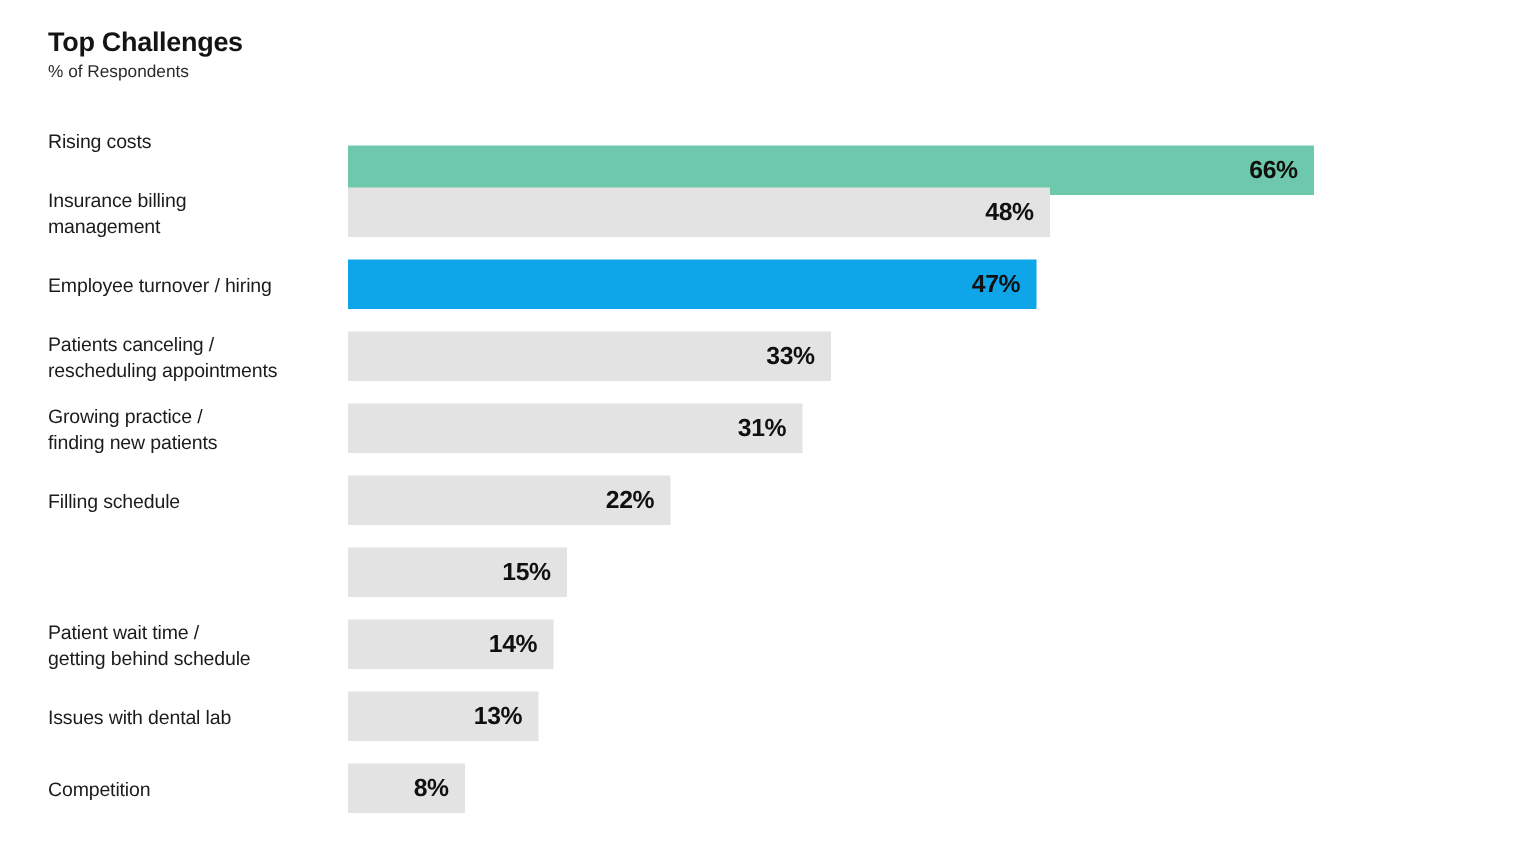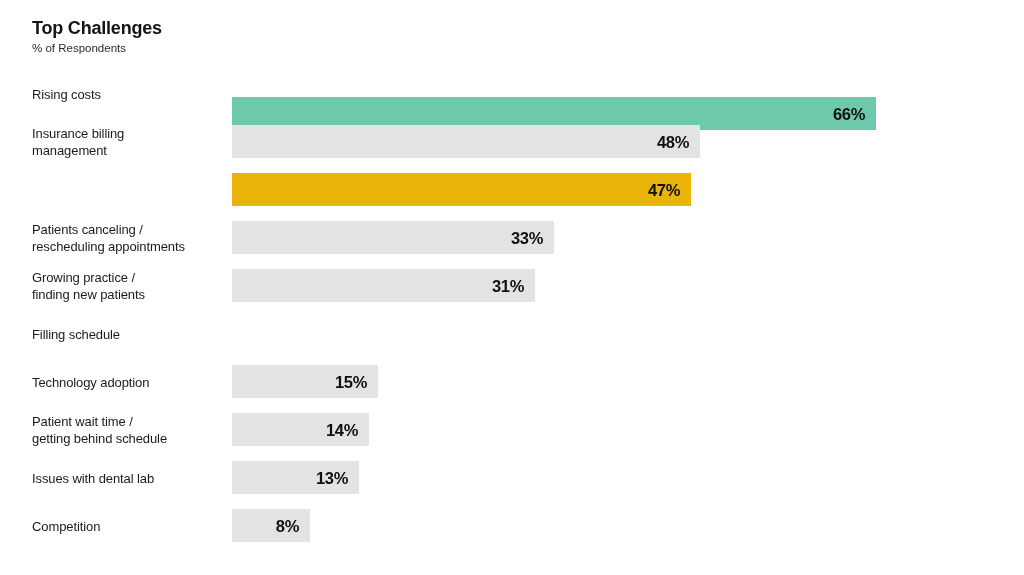--- a/index.html
+++ b/index.html
@@ -129,22 +129,23 @@
       <div class="row" style="top: 48px;">
         <div class="row-label">Insurance billing
 management</div>
         <div class="bar-track" style="width: 468px;">
           <div class="bar" style="background: rgb(227, 227, 227);">
             <span class="bar-value">48%</span>
           </div>
         </div>
       </div>
       <div class="row" style="top: 96px;">
+        <div class="row-label">Employee turnover / hiring</div>
         <div class="bar-track" style="width: 459px;">
-          <div class="bar" style="background: #eab308;">
+          <div class="bar" style="background: #0ea5e9;">
             <span class="bar-value">47%</span>
           </div>
         </div>
       </div>
       <div class="row" style="top: 144px;">
         <div class="row-label">Patients canceling /
 rescheduling appointments</div>
         <div class="bar-track" style="width: 322px;">
           <div class="bar" style="background: rgb(227, 227, 227);">
             <span class="bar-value">33%</span>
@@ -155,23 +156,27 @@
         <div class="row-label">Growing practice /
 finding new patients</div>
         <div class="bar-track" style="width: 303px;">
           <div class="bar" style="background: rgb(227, 227, 227);">
             <span class="bar-value">31%</span>
           </div>
         </div>
       </div>
       <div class="row" style="top: 240px;">
         <div class="row-label">Filling schedule</div>
+        <div class="bar-track" style="width: 215px;">
+          <div class="bar" style="background: rgb(227, 227, 227);">
+            <span class="bar-value">22%</span>
+          </div>
+        </div>
       </div>
       <div class="row" style="top: 288px;">
-        <div class="row-label">Technology adoption</div>
         <div class="bar-track" style="width: 146px;">
           <div class="bar" style="background: rgb(227, 227, 227);">
             <span class="bar-value">15%</span>
           </div>
         </div>
       </div>
       <div class="row" style="top: 336px;">
         <div class="row-label">Patient wait time /
 getting behind schedule</div>
         <div class="bar-track" style="width: 137px;">

